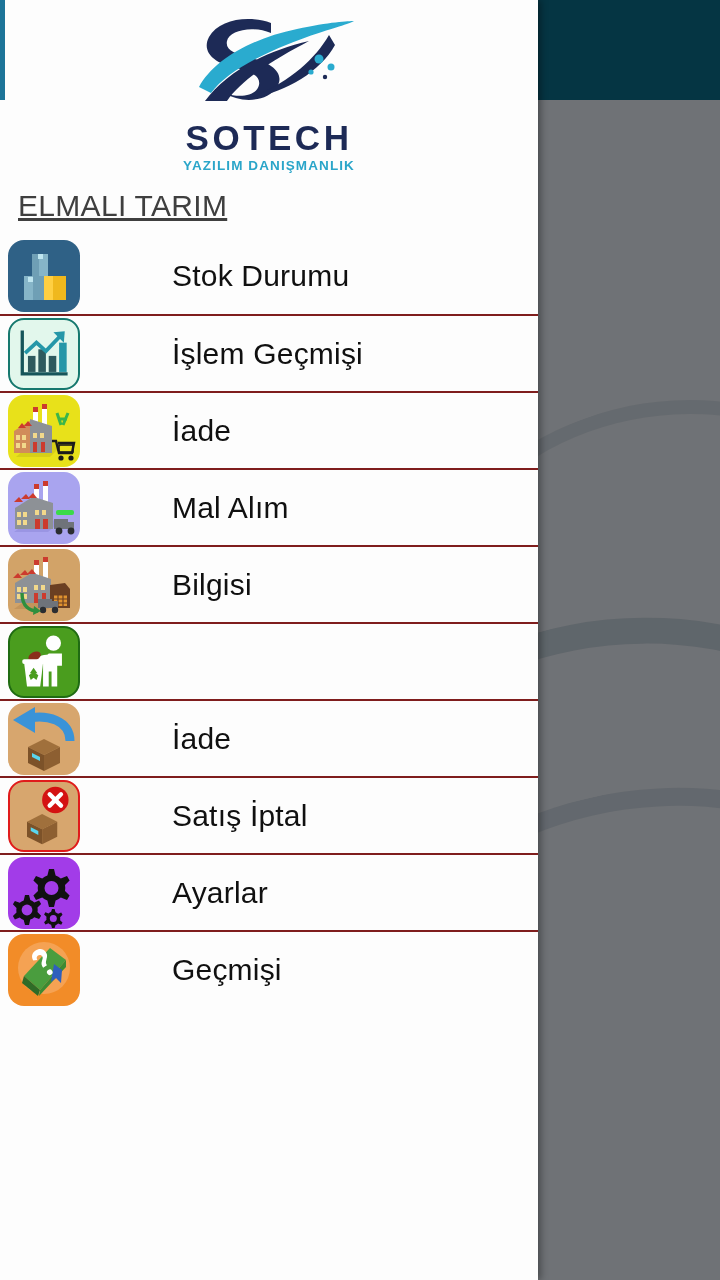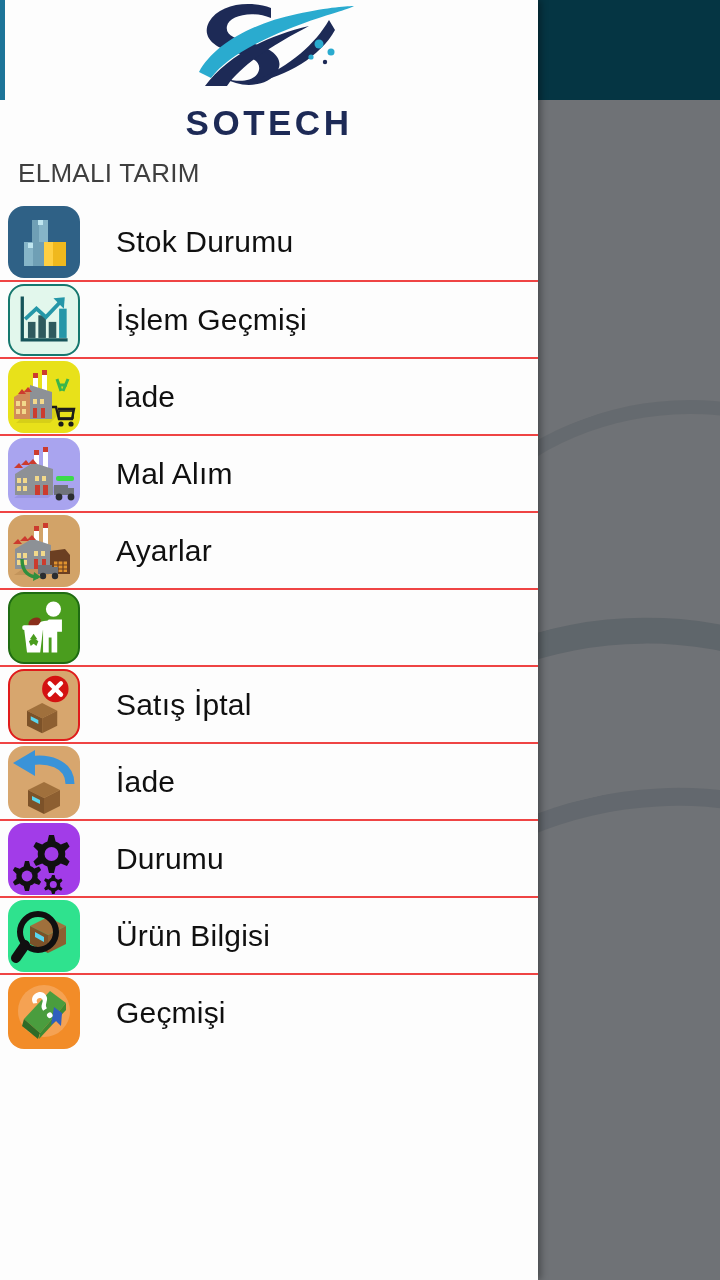--- a/index.html
+++ b/index.html
@@ -49,54 +49,54 @@
     background: #fdfdfd;
     box-shadow: 3px 0 7px rgba(0,0,0,0.35);
     overflow: hidden;
   }
   #drawer-accent {
     position: absolute; left: 0; top: 0; width: 5px; height: 100px;
     background: #1d7498;
   }
 
   
-  #brand { position: relative; width: 100%; padding-top: 0; }
+  #brand { position: relative; width: 100%; padding-top: 15px; }
   #logo-wrap { width: 100%; display: flex; justify-content: center; }
   #logo-mark { width: 180px; height: 108px; display: block; }
   #brand-name {
     text-align: center; font-size: 35px; font-weight: bold;
     letter-spacing: 3.5px; color: #1d2a56; line-height: 38px;
     margin-top: -4px;
   }
   #brand-sub {
     text-align: center; font-size: 13.5px; font-weight: bold;
     letter-spacing: 1.1px; color: #2aa5c9; margin-top: 1px;
   }
   #account-name {
-    font-size: 26px; color: #3f3f3f; padding: 16px 0 0 18px;
-    letter-spacing: 0.3px; white-space: nowrap;
+    font-size: 30px; color: #3f3f3f; padding: 16px 0 0 18px;
+    letter-spacing: 0.3px; white-space: nowrap; text-decoration: underline;
   }
 
   
   #menu { margin-top: 14px; }
   .menu-item {
     position: relative;
     height: 77px;
     display: flex; align-items: center;
     background: #fdfdfd;
     cursor: pointer;
   }
-  .menu-item + .menu-item { border-top: 2px solid #ef4444; }
+  .menu-item + .menu-item { border-top: 2px solid #7f1d1d; }
   .menu-icon {
     width: 72px; height: 72px; margin-left: 8px; flex: 0 0 72px;
     border-radius: 16px; position: relative; overflow: hidden;
   }
   .menu-icon svg { display: block; width: 100%; height: 100%; }
   .menu-label {
-    margin-left: 36px; font-size: 30px; color: #101010;
+    margin-left: 92px; font-size: 30px; color: #101010;
     white-space: nowrap; letter-spacing: 0.2px;
   }
 </style>
 </head>
 <body>
 
 <div id="app-background">
   <div id="app-topbar"></div>
   <div id="app-body">
     <div class="wm wm1"></div>
@@ -116,20 +116,21 @@
         <path d="M20 72 C34 46 70 24 118 14 C150 7 170 6 175 6 C168 10 150 14 128 22 C86 37 48 56 32 78 Z" fill="#2aabcf"></path>
         <path d="M26 86 C46 58 86 36 130 26 C104 40 66 60 48 86 Z" fill="#1d2a56"></path>
         <path d="M150 20 C136 44 112 66 74 82 C106 78 142 56 156 30 Z" fill="#1d2a56"></path>
         <circle cx="140" cy="44" r="4.5" fill="#2aabcf"></circle>
         <circle cx="152" cy="52" r="3.5" fill="#2aabcf"></circle>
         <circle cx="132" cy="57" r="2.6" fill="#2aabcf"></circle>
         <circle cx="146" cy="62" r="2.2" fill="#1d2a56"></circle>
       </svg>
     </div>
     <div id="brand-name">SOTECH</div>
+    <div id="brand-sub">YAZILIM DANIŞMANLIK</div>
     <div id="account-name">ELMALI TARIM</div>
   </div>
 
   <div id="menu">
 
     <div class="menu-item">
       <div class="menu-icon" style="background:#2f6186">
         <svg viewBox="0 0 72 72">
           <rect x="24" y="14" width="16" height="24" fill="#6f9fb5"></rect>
           <rect x="31" y="14" width="9" height="24" fill="#86b5c8"></rect>
@@ -245,100 +246,87 @@
           <rect x="46" y="46" width="13" height="11" fill="#e0922f"></rect>
           <path d="M46 46 L59 46 M46 50 L59 50 M46 54 L59 54 M50 46 L50 57 M55 46 L55 57" stroke="#6b3f22" stroke-width="1.2"></path>
           <rect x="30" y="50" width="14" height="9" fill="#6f737a"></rect>
           <path d="M44 52 L50 52 L50 59 L44 59 Z" fill="#6f737a"></path>
           <circle cx="35" cy="61" r="3.2" fill="#2b2d31"></circle>
             <circle cx="47" cy="61" r="3.2" fill="#2b2d31"></circle>
           <path d="M14 44 C14 58 22 62 30 62" stroke="#2f8f3e" stroke-width="3.5" fill="none"></path>
           <path d="M26 57 L33 62 L25 66 Z" fill="#2f8f3e"></path>
         </svg>
       </div>
-      <div class="menu-label">Ayarlar</div>
+      <div class="menu-label">Bilgisi</div>
     </div>
 
     <div class="menu-item">
       <div class="menu-icon" style="background:#4a9d1e;border:2px solid #1f6b12">
         <svg viewBox="0 0 72 72">
           <circle cx="46" cy="16" r="8" fill="#ffffff"></circle>
           <path d="M41 27 L55 27 L55 40 L50 40 L50 62 L44 62 L44 46 L41 46 L41 62 L35 62 L35 34 Z" fill="#ffffff"></path>
           <path d="M41 28 C34 28 28 31 24 35 L30 40 C34 35 38 33 42 33 Z" fill="#ffffff"></path>
           <ellipse cx="26" cy="30" rx="7" ry="4.5" transform="rotate(-28 26 30)" fill="#8a2f1b"></ellipse>
           <path d="M15 37 L35 37 L32 62 L18 62 Z" fill="#ffffff"></path>
           <rect x="13" y="33" width="24" height="5" rx="2" fill="#ffffff"></rect>
           <path d="M25 42 L29 48 L21 48 Z" fill="#4a9d1e"></path>
           <path d="M20 50 L25 46 L27 51 L22 55 Z" fill="#4a9d1e"></path>
           <path d="M30 50 L25 46 L23 51 L28 55 Z" fill="#4a9d1e"></path>
         </svg>
       </div>
     </div>
 
     <div class="menu-item">
+      <div class="menu-icon" style="background:#d7a66e">
+        <svg viewBox="0 0 72 72">
+          <path d="M16 16 C40 10 62 18 62 38" stroke="#3a93d8" stroke-width="9" fill="none" stroke-linecap="butt"></path>
+          <path d="M27 4 L27 30 L5 17 Z" fill="#3a93d8"></path>
+          <path d="M20 44 L36 36 L52 44 L36 52 Z" fill="#a0703c"></path>
+          <path d="M20 44 L36 52 L36 68 L20 60 Z" fill="#7c5229"></path>
+          <path d="M52 44 L36 52 L36 68 L52 60 Z" fill="#8d5f31"></path>
+          <path d="M24 50 L32 54 L32 58 L24 54 Z" fill="#59d6ef"></path>
+        </svg>
+      </div>
+      <div class="menu-label">İade</div>
+    </div>
+
+    <div class="menu-item">
       <div class="menu-icon" style="background:#d7a66e;border:2px solid #e01b1b">
         <svg viewBox="0 0 72 72">
           <path d="M18 42 L34 34 L50 42 L34 50 Z" fill="#a0703c"></path>
           <path d="M18 42 L34 50 L34 66 L18 58 Z" fill="#7c5229"></path>
           <path d="M50 42 L34 50 L34 66 L50 58 Z" fill="#8d5f31"></path>
           <path d="M22 48 L30 52 L30 56 L22 52 Z" fill="#59d6ef"></path>
           <circle cx="48" cy="19" r="14" fill="#d41212"></circle>
           <path d="M42 13 L54 25 M54 13 L42 25" stroke="#ffffff" stroke-width="4.6" stroke-linecap="round"></path>
         </svg>
       </div>
       <div class="menu-label">Satış İptal</div>
-    </div>
-
-    <div class="menu-item">
-      <div class="menu-icon" style="background:#d7a66e">
-        <svg viewBox="0 0 72 72">
-          <path d="M16 16 C40 10 62 18 62 38" stroke="#3a93d8" stroke-width="9" fill="none" stroke-linecap="butt"></path>
-          <path d="M27 4 L27 30 L5 17 Z" fill="#3a93d8"></path>
-          <path d="M20 44 L36 36 L52 44 L36 52 Z" fill="#a0703c"></path>
-          <path d="M20 44 L36 52 L36 68 L20 60 Z" fill="#7c5229"></path>
-          <path d="M52 44 L36 52 L36 68 L52 60 Z" fill="#8d5f31"></path>
-          <path d="M24 50 L32 54 L32 58 L24 54 Z" fill="#59d6ef"></path>
-        </svg>
-      </div>
-      <div class="menu-label">İade</div>
     </div>
 
     <div class="menu-item">
       <div class="menu-icon" style="background:#a23ce8">
         <svg viewBox="0 0 72 72">
           <g fill="#111111">
             <path d="M41 12 l5 0 1.6 6.4 a17 17 0 0 1 5.2 3 l6.2-2.4 2.6 4.4 -4.6 4.6 a17 17 0 0 1 0 6 l4.6 4.6 -2.6 4.4 -6.2-2.4 a17 17 0 0 1 -5.2 3 L46 50 l-5 0 -1.6-6.4 a17 17 0 0 1 -5.2-3 l-6.2 2.4 -2.6-4.4 4.6-4.6 a17 17 0 0 1 0-6 L25.4 23.4 28 19 l6.2 2.4 a17 17 0 0 1 5.2-3 Z"></path>
           </g>
           <circle cx="43.5" cy="31" r="7" fill="#a23ce8"></circle>
           <g fill="#111111">
             <path d="M17 38 l4 0 1.3 5 a13 13 0 0 1 4 2.4 l4.8-1.9 2 3.4 -3.6 3.6 a13 13 0 0 1 0 4.6 l3.6 3.6 -2 3.4 -4.8-1.9 a13 13 0 0 1 -4 2.4 L21 68 l-4 0 -1.3-5 a13 13 0 0 1 -4-2.4 L6.9 62.5 4.9 59.1 8.5 55.5 a13 13 0 0 1 0-4.6 L4.9 47.3 6.9 43.9 11.7 45.8 a13 13 0 0 1 4-2.4 Z"></path>
           </g>
           <circle cx="19" cy="53" r="5.4" fill="#a23ce8"></circle>
           <g fill="#111111">
             <path d="M44 52 l2.6 0 0.9 3.2 a9 9 0 0 1 2.6 1.6 l3.1-1.2 1.3 2.2 -2.4 2.4 a9 9 0 0 1 0 3 l2.4 2.4 -1.3 2.2 -3.1-1.2 a9 9 0 0 1 -2.6 1.6 L46.6 71 l-2.6 0 -0.9-3.2 a9 9 0 0 1 -2.6-1.6 l-3.1 1.2 -1.3-2.2 2.4-2.4 a9 9 0 0 1 0-3 l-2.4-2.4 1.3-2.2 3.1 1.2 a9 9 0 0 1 2.6-1.6 Z"></path>
           </g>
           <circle cx="45.3" cy="61.6" r="3.5" fill="#a23ce8"></circle>
         </svg>
       </div>
-      <div class="menu-label">Durumu</div>
-    </div>
-
-    <div class="menu-item">
-      <div class="menu-icon" style="background:#2fe28e">
-        <svg viewBox="0 0 72 72">
-          <path d="M22 26 L40 17 L58 26 L40 35 Z" fill="#a0703c"></path>
-          <path d="M22 26 L40 35 L40 53 L22 44 Z" fill="#7c5229"></path>
-          <path d="M58 26 L40 35 L40 53 L58 44 Z" fill="#8d5f31"></path>
-          <path d="M27 32 L36 37 L36 42 L27 37 Z" fill="#59d6ef"></path>
-          <circle cx="30" cy="32" r="18" fill="none" stroke="#101010" stroke-width="6"></circle>
-          <path d="M17 45 L8 58" stroke="#101010" stroke-width="10" stroke-linecap="round"></path>
-        </svg>
-      </div>
-      <div class="menu-label">Ürün Bilgisi</div>
-    </div>
+      <div class="menu-label">Ayarlar</div>
+    </div>
+
 
     <div class="menu-item">
       <div class="menu-icon" style="background:#f28c28">
         <svg viewBox="0 0 72 72">
           <circle cx="36" cy="34" r="26" fill="#f5a253"></circle>
           <path d="M16 42 L42 14 L58 26 L32 56 Z" fill="#4a9d3e"></path>
           <path d="M16 42 L32 56 L30 62 L14 49 Z" fill="#2f6b27"></path>
           <path d="M32 56 L58 26 L58 33 L31 62 Z" fill="#3d8a33"></path>
           <path d="M46 30 L54 36 L53 49 L48 44 L43 48 Z" fill="#2f5fbd"></path>
           <g fill="#ffffff" transform="rotate(-34 37 33)">

